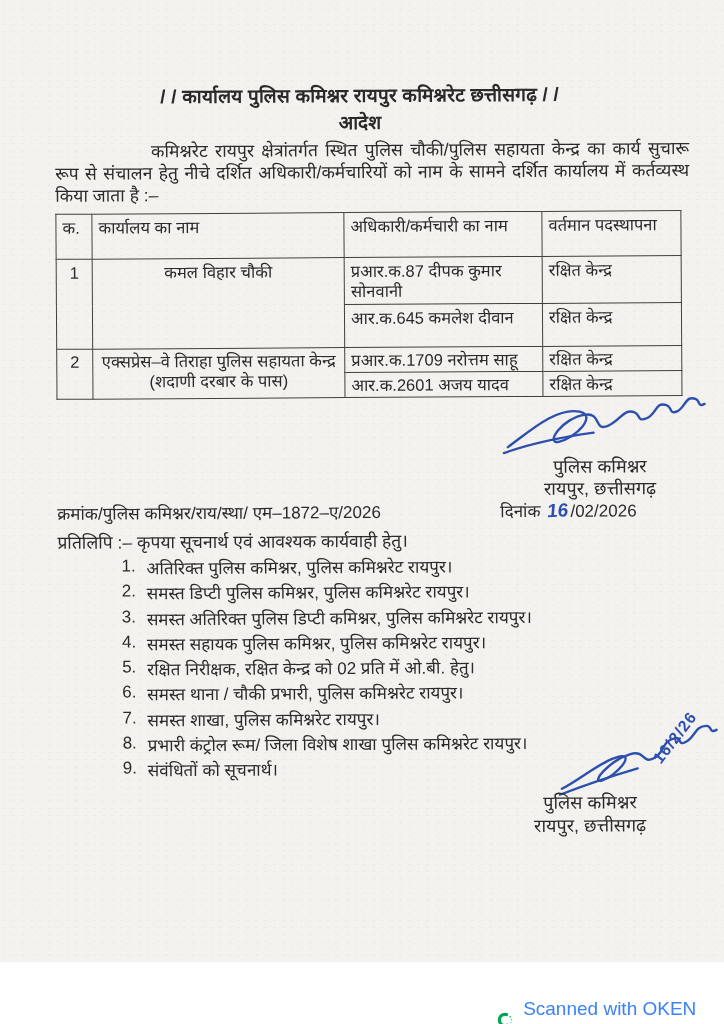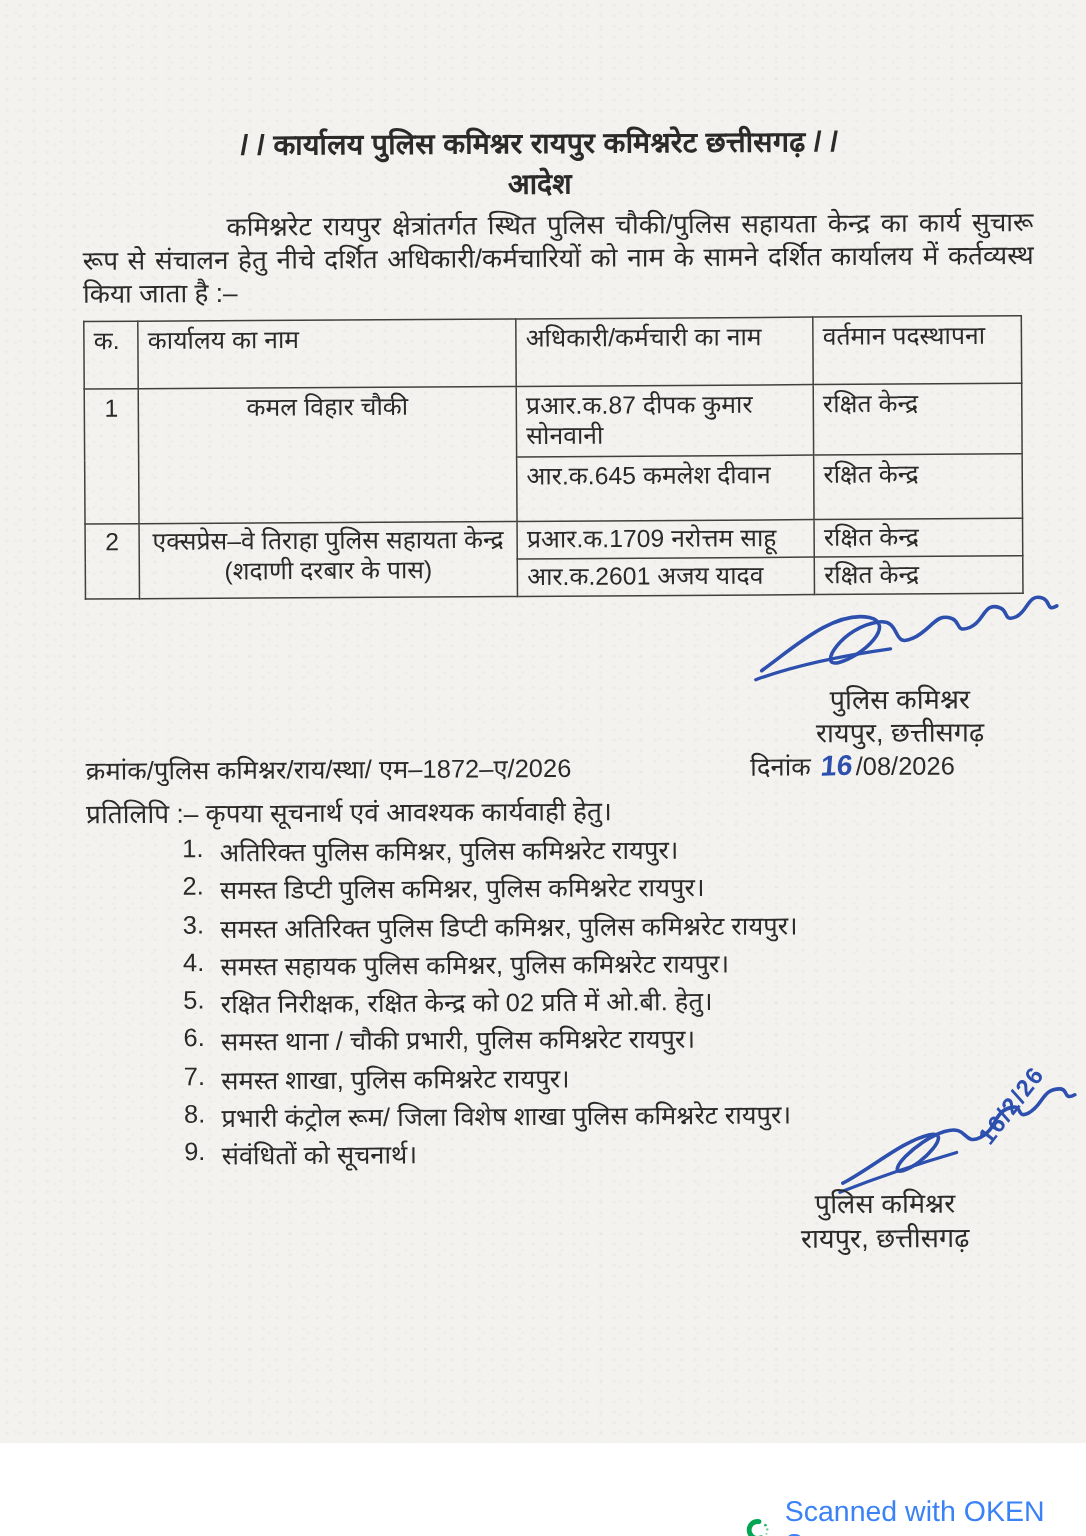--- a/index.html
+++ b/index.html
@@ -153,21 +153,21 @@
 
     <div class="sig-block" style="left:500px; top:457px; width:200px;">
       <div>पुलिस कमिश्नर</div>
       <div>रायपुर, छत्तीसगढ़</div>
     </div>
 
     <div class="ref-line">क्रमांक/पुलिस कमिश्नर/राय/स्था/ एम–1872–ए/2026</div>
 
     <div class="date-line">
       <span>दिनांक</span>
-      <span class="hand">16</span><span>/08/2026</span>
+      <span class="hand">16</span><span>/02/2026</span>
     </div>
 
     <div class="copy-heading">प्रतिलिपि :– कृपया सूचनार्थ एवं आवश्यक कार्यवाही हेतु।</div>
 
     <div class="copy-list">
       <div class="copy-item">
         <span class="num">1.</span>
         <span class="txt">अतिरिक्त पुलिस कमिश्नर, पुलिस कमिश्नरेट रायपुर।</span>
       </div>
       <div class="copy-item">

